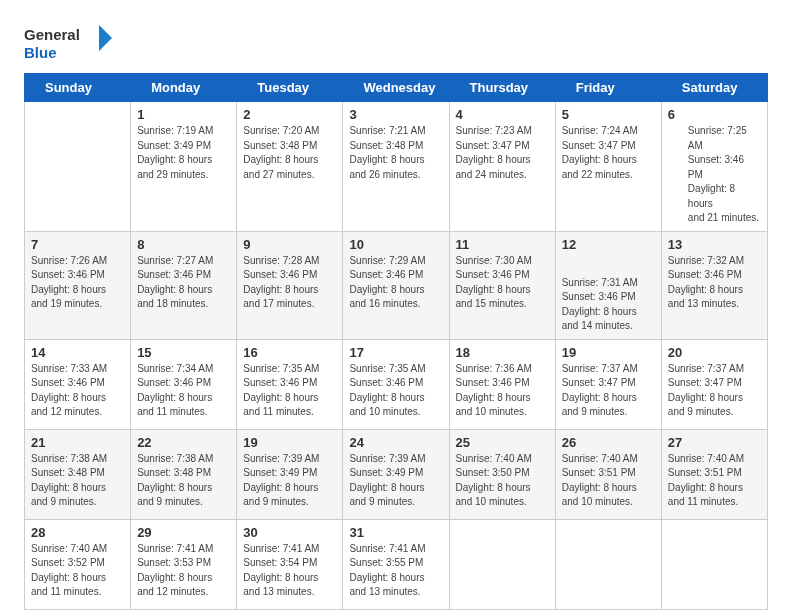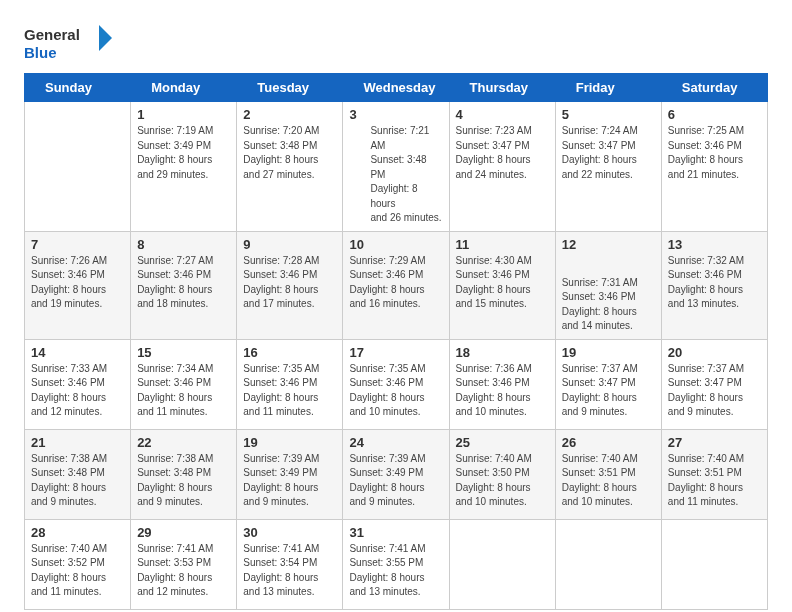--- a/index.html
+++ b/index.html
@@ -121,42 +121,42 @@
         </td>
         <td>
           <span class="day-number">2</span>
           <div class="day-info" style="white-space: pre-line;">Sunrise: 7:20 AM
 Sunset: 3:48 PM
 Daylight: 8 hours
 and 27 minutes.</div>
         </td>
         <td>
           <span class="day-number">3</span>
-          <div class="day-info" style="white-space: pre-line; margin-left: 21px;">Sunrise: 7:21 AM
+          <div class="day-info" style="white-space: pre-line;">Sunrise: 7:21 AM
 Sunset: 3:48 PM
 Daylight: 8 hours
 and 26 minutes.</div>
         </td>
         <td>
           <span class="day-number">4</span>
           <div class="day-info" style="white-space: pre-line;">Sunrise: 7:23 AM
 Sunset: 3:47 PM
 Daylight: 8 hours
 and 24 minutes.</div>
         </td>
         <td>
           <span class="day-number">5</span>
           <div class="day-info" style="white-space: pre-line;">Sunrise: 7:24 AM
 Sunset: 3:47 PM
 Daylight: 8 hours
 and 22 minutes.</div>
         </td>
         <td>
           <span class="day-number">6</span>
-          <div class="day-info" style="white-space: pre-line;">Sunrise: 7:25 AM
+          <div class="day-info" style="white-space: pre-line; margin-left: 20px;">Sunrise: 7:25 AM
 Sunset: 3:46 PM
 Daylight: 8 hours
 and 21 minutes.</div>
         </td>
       </tr>
       <tr>
         <td>
           <span class="day-number">7</span>
           <div class="day-info" style="white-space: pre-line;">Sunrise: 7:26 AM
 Sunset: 3:46 PM
@@ -179,21 +179,21 @@
         </td>
         <td>
           <span class="day-number">10</span>
           <div class="day-info" style="white-space: pre-line;">Sunrise: 7:29 AM
 Sunset: 3:46 PM
 Daylight: 8 hours
 and 16 minutes.</div>
         </td>
         <td>
           <span class="day-number">11</span>
-          <div class="day-info" style="white-space: pre-line;">Sunrise: 4:30 AM
+          <div class="day-info" style="white-space: pre-line;">Sunrise: 7:30 AM
 Sunset: 3:46 PM
 Daylight: 8 hours
 and 15 minutes.</div>
         </td>
         <td>
           <span class="day-number">12</span>
           <div class="day-info" style="white-space: pre-line; margin-top: 24px;">Sunrise: 7:31 AM
 Sunset: 3:46 PM
 Daylight: 8 hours
 and 14 minutes.</div>

